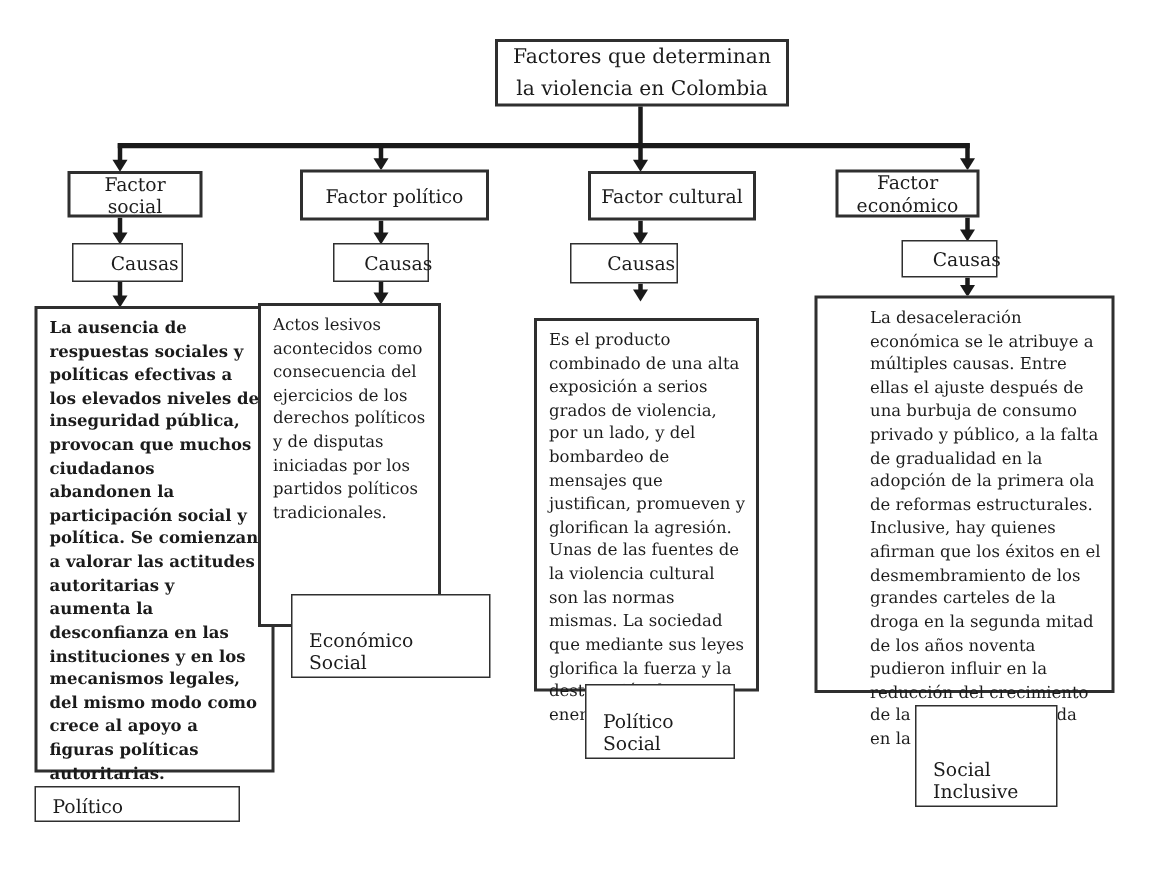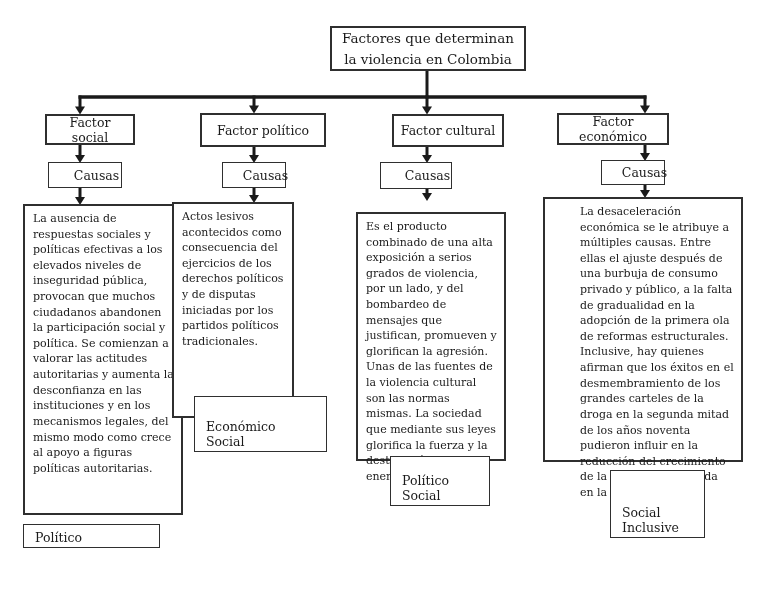--- a/index.html
+++ b/index.html
@@ -60,21 +60,21 @@
   <div class="box center top-box" style="left:330px;top:26px;width:196px;height:45px;">
     <span>Factores que determinan la violencia en Colombia</span>
   </div>
 
   <div class="box center factor" style="left:45px;top:114px;width:90px;height:31px;">
     <span>Factor social</span>
   </div>
   <div class="box center causas thin" style="left:48px;top:162px;width:74px;height:26px;">
     <span>Causas</span>
   </div>
-  <div class="box desc" style="left:23px;top:204px;width:160px;height:311px;">
+  <div class="box desc" style="left:23px;top:204px;width:160px;height:311px;font-weight:bold;">
     <span>La ausencia de respuestas sociales y políticas efectivas a los elevados niveles de inseguridad pública, provocan que muchos ciudadanos abandonen la participación social y política. Se comienzan a valorar las actitudes autoritarias y aumenta la desconfianza en las instituciones y en los mecanismos legales, del mismo modo como crece al apoyo a figuras políticas autoritarias.</span>
   </div>
   <div class="box tagbox thin" style="left:23px;top:524px;width:137px;height:24px;">
     <span>Político</span>
   </div>
 
   <div class="box center factor" style="left:200px;top:113px;width:126px;height:34px;">
     <span>Factor político</span>
   </div>
   <div class="box center causas thin" style="left:222px;top:162px;width:64px;height:26px;">
@@ -95,21 +95,21 @@
     <span>Causas</span>
   </div>
   <div class="box desc" style="left:356px;top:212px;width:150px;height:249px;">
     <span>Es el producto combinado de una alta exposición a serios grados de violencia, por un lado, y del bombardeo de mensajes que justifican, promueven y glorifican la agresión. Unas de las fuentes de la violencia cultural son las normas mismas. La sociedad que mediante sus leyes glorifica la fuerza y la destrucción de sus enemigos.</span>
   </div>
   <div class="box tagbox thin" style="left:390px;top:456px;width:100px;height:50px;">
     <span>Político</span>
     <span>Social</span>
   </div>
 
-  <div class="box center factor" style="left:557px;top:113px;width:112px;height:32px;">
+  <div class="box center factor" style="left:557px;top:113px;width:96px;height:32px;">
     <span>Factor económico</span>
   </div>
   <div class="box center causas thin" style="left:601px;top:160px;width:64px;height:25px;">
     <span>Causas</span>
   </div>
   <div class="box desc" style="left:543px;top:197px;width:200px;height:265px;padding-left:35px;">
     <span>La desaceleración económica se le atribuye a múltiples causas. Entre ellas el ajuste después de una burbuja de consumo privado y público, a la falta de gradualidad en la adopción de la primera ola de reformas estructurales. Inclusive, hay quienes afirman que los éxitos en el desmembramiento de los grandes carteles de la droga en la segunda mitad de los años noventa pudieron influir en la reducción del crecimiento de la demanda agregada en la economía.</span>
   </div>
   <div class="box tagbox thin" style="left:610px;top:470px;width:95px;height:68px;">
     <span>Social</span>

